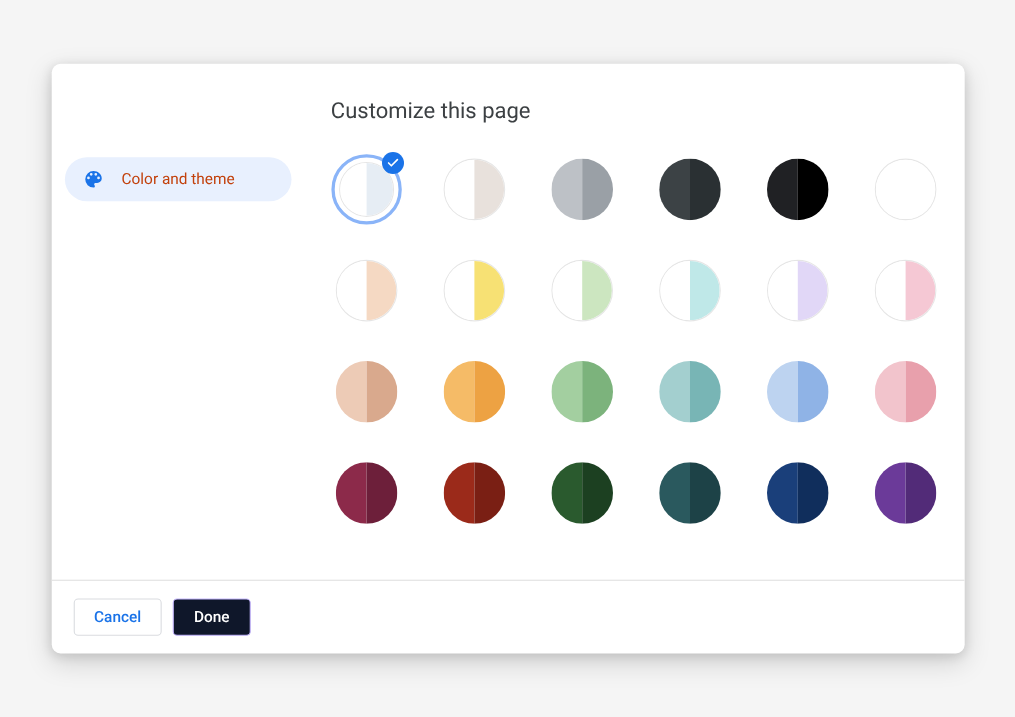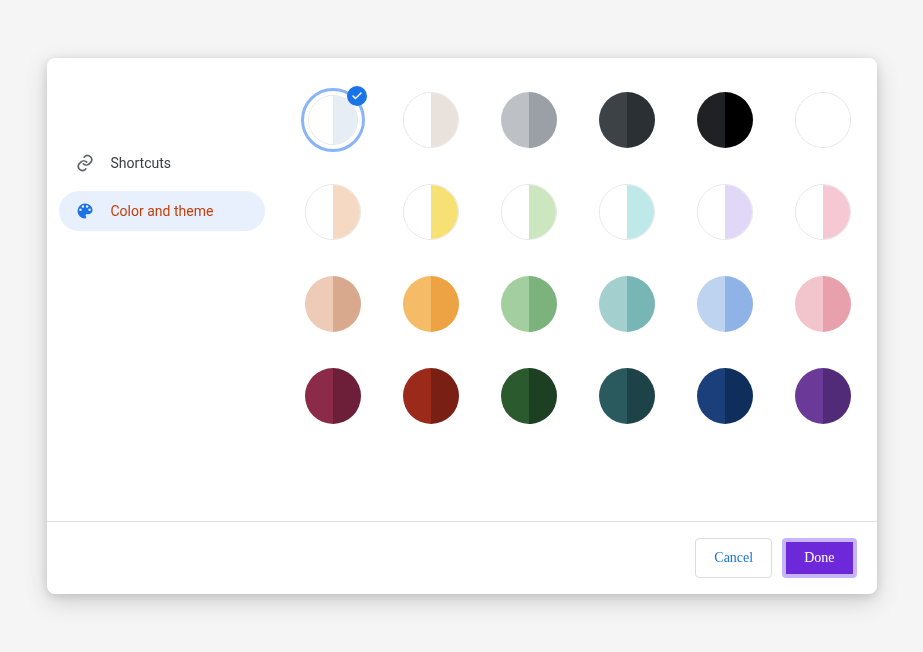--- a/index.html
+++ b/index.html
@@ -123,68 +123,58 @@
       border-radius: 50%;
       display: flex;
       align-items: center;
       justify-content: center;
       color: white;
     }
     .footer {
       border-top: 1px solid #e0e0e0;
       padding: 16px 20px;
       display: flex;
-      justify-content: flex-end;
       gap: 10px;
-      font-family: Liberation Serif, serif;
     }
     .btn {
       font-size: 14px;
       padding: 8px 18px;
       border-radius: 4px;
       cursor: pointer;
       font-family: inherit;
       font-weight: 500;
     }
     .btn-cancel {
       background: #fff;
       color: #1a73e8;
       border: 1px solid #dadce0;
     }
     .btn-done {
-      background: #6d28d9;
+      background: #0f172a;
       color: #fff;
-      border: 4px solid #c4b5fd;
+      border: 1px solid #c4b5fd;
     }
   </style>
 </head>
 <body>
 
 <div class="dialog">
   <div class="dialog-body">
     <div class="sidebar" id="sidebar">
-        <div class="sidebar-item">
-          <span class="sidebar-icon">
-            <svg width="20" height="20" viewBox="0 0 24 24" fill="none" stroke="#5f6368" stroke-width="2" stroke-linecap="round">
-      <path d="M10 13a5 5 0 0 0 7 0l2-2a5 5 0 0 0-7-7l-1 1"></path>
-      <path d="M14 11a5 5 0 0 0-7 0l-2 2a5 5 0 0 0 7 7l1-1"></path>
-    </svg>
-          </span>
-          <span>Shortcuts</span>
-        </div>
         <div class="sidebar-item active">
           <span class="sidebar-icon">
             <svg width="20" height="20" viewBox="0 0 24 24" fill="#1a73e8">
       <path d="M12 3a9 9 0 1 0 0 18c1 0 1.5-.8 1.5-1.5 0-.4-.2-.8-.4-1-.2-.3-.4-.6-.4-1 0-.8.7-1.5 1.5-1.5H16a5 5 0 0 0 5-5c0-4.4-4-8-9-8zM6.5 12a1.5 1.5 0 1 1 0-3 1.5 1.5 0 0 1 0 3zm3-4a1.5 1.5 0 1 1 0-3 1.5 1.5 0 0 1 0 3zm5 0a1.5 1.5 0 1 1 0-3 1.5 1.5 0 0 1 0 3zm3 4a1.5 1.5 0 1 1 0-3 1.5 1.5 0 0 1 0 3z"></path>
     </svg>
           </span>
           <span>Color and theme</span>
         </div>
       </div>
     <div class="main">
+      <div class="title">Customize this page</div>
       <div class="color-grid" id="color-grid">
           <div class="swatch-wrap selected">
             <div class="swatch">
               <div class="swatch-inner thin-border">
                 <div class="half" style="background: rgb(255, 255, 255);"></div>
                 <div class="half" style="background: rgb(230, 237, 244);"></div>
               </div>
             </div>
             <div class="checkmark">
               <svg width="12" height="12" viewBox="0 0 24 24" fill="none" stroke="white" stroke-width="3" stroke-linecap="round" stroke-linejoin="round">

